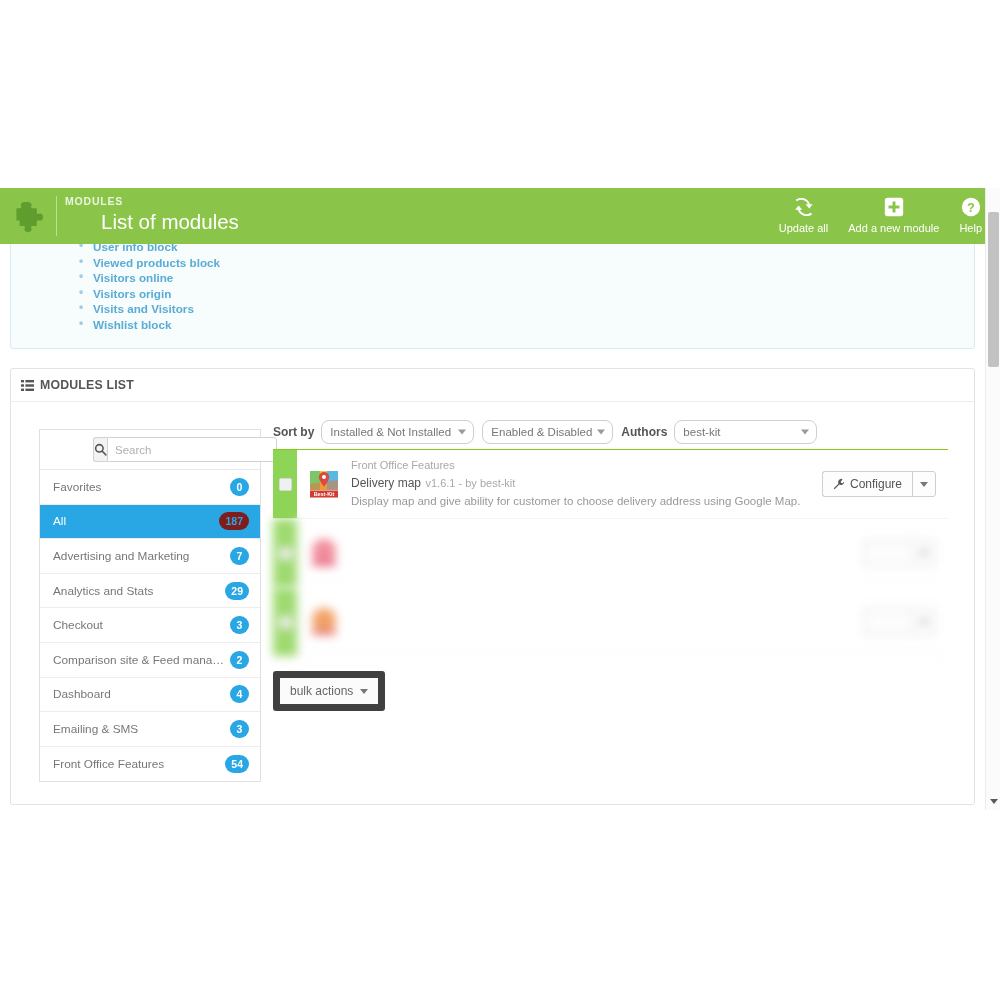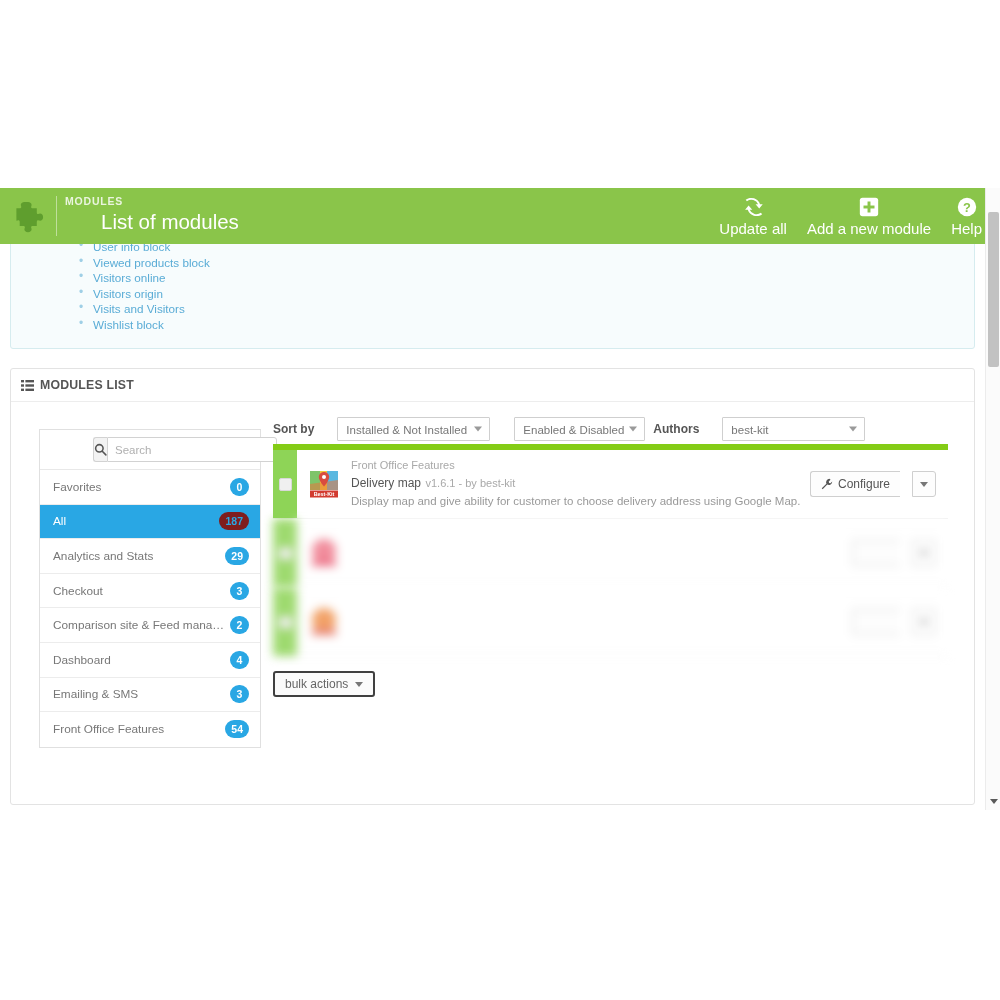--- a/index.html
+++ b/index.html
@@ -56,37 +56,37 @@
   }
   .hdr-action {
     display: flex; flex-direction: column; align-items: center;
     color: #fff; padding: 3px 10px 0 10px; cursor: pointer;
     text-decoration: none;
   }
   .hdr-action .ha-icon {
     height: 26px; display: flex; align-items: center; justify-content: center;
     margin-bottom: 2px;
   }
-  .hdr-action .ha-label { font-size: 15px; line-height: 13px; white-space: nowrap; }
+  .hdr-action .ha-label { font-size: 11px; line-height: 13px; white-space: nowrap; }
 
   
   #info-panel {
     position: absolute; left: 10px; top: 46px;
     width: 965px; height: 115px;
     background: #f7fcfd;
     border: 1px solid #d6ecef;
     border-radius: 3px;
     z-index: 10;
   }
   #info-list {
     position: absolute; left: 68px; top: 4px;
     list-style: none;
   }
   #info-list li {
-    font-size: 11.7px; font-weight: normal; color: #5aacd6;
+    font-size: 11.7px; font-weight: bold; color: #5aacd6;
     line-height: 15.6px; position: relative; padding-left: 14px;
   }
   #info-list li::before {
     content: "•"; position: absolute; left: 0; top: -1px;
     color: #9fcfe6; font-size: 12px;
   }
 
   
   #modules-panel {
     position: absolute; left: 10px; top: 180px;
@@ -147,33 +147,33 @@
     border-radius: 9px;
     display: flex; align-items: center; justify-content: center;
   }
   .cat-item.active .cat-badge { background: #7f1d1d; color: #29a7e4; }
 
   
   #content-col { position: absolute; left: 262px; top: 14px; right: 26px; }
 
   #filter-bar {
     display: flex; align-items: center; height: 34px;
-    border-bottom: 6px solid #84cc16; padding-bottom: 2px;
+    border-bottom: 1px solid #84cc16; padding-bottom: 2px;
   }
   .filter-label {
     font-size: 12px; font-weight: bold; color: #555; margin-right: 7px;
   }
   .select-box {
     position: relative; height: 24px;
-    border: 1px solid #cfcfcf; border-radius: 1px;
+    border: 1px solid #cfcfcf; border-radius: 8px;
     background: #fff; margin-right: 8px;
     display: flex; align-items: center;
     padding: 1px 22px 0 8px;
     font-size: 11.5px; color: #777;
-    cursor: pointer; white-space: nowrap; margin-left: 16px;
+    cursor: pointer; white-space: nowrap;
   }
   .select-box .caret {
     position: absolute; right: 7px; top: 50%;
     transform: translateY(-50%);
     width: 0; height: 0;
     border-left: 4px solid transparent;
     border-right: 4px solid transparent;
     border-top: 5px solid #9a9a9a;
   }
   #sel-installed { width: 153px; }
@@ -200,21 +200,20 @@
   }
   .row-main { flex: 1; padding: 8px 6px 8px 0; }
   .row-cat { font-size: 11px; color: #a9a9a9; line-height: 15px; }
   .row-name { line-height: 18px; }
   .row-name .mn { font-size: 12px; color: #555; }
   .row-name .mv { font-size: 11px; color: #a9a9a9; }
   .row-desc { font-size: 11.5px; color: #999; line-height: 17px; margin-top: 1px; }
   .row-actions {
     flex: none; display: flex; align-items: center;
     padding-right: 12px;
-    gap: 12px;
   }
   .btn-configure {
     display: flex; align-items: center;
     height: 26px; padding: 0 10px;
     border: 1px solid #cfcfcf; border-right: none;
     border-radius: 3px 0 0 3px;
     background: #fdfdfd; font-size: 12px; color: #555;
     cursor: pointer; white-space: nowrap;
   }
   .btn-configure .wrench { margin-right: 5px; display: flex; }
@@ -231,22 +230,22 @@
     border-top: 5px solid #777;
     display: block;
   }
 
   
   .module-row.blurred { filter: blur(5px); opacity: .85; }
 
   #bulk-wrap { padding-top: 14px; }
   #bulk-actions {
     display: inline-flex; align-items: center;
-    height: 26px; padding: 0 10px;
-    border: 2px solid #404040; border-radius: 3px;
+    height: 40px; padding: 0 10px;
+    border: 7px solid #404040; border-radius: 3px;
     background: #fbfbfb; font-size: 12px; color: #666;
     cursor: pointer;
   }
   #bulk-actions .caret {
     margin-left: 7px;
     width: 0; height: 0;
     border-left: 4px solid transparent;
     border-right: 4px solid transparent;
     border-top: 5px solid #777;
   }
@@ -369,20 +368,24 @@
 
           <div class="cat-item">
             <span class="cat-label">Favorites</span>
             <span class="cat-badge">0</span>
           </div>
           <div class="cat-item active">
             <span class="cat-label">All</span>
             <span class="cat-badge">187</span>
           </div>
           <div class="cat-item">
+            <span class="cat-label">Advertising and Marketing</span>
+            <span class="cat-badge">7</span>
+          </div>
+          <div class="cat-item">
             <span class="cat-label">Analytics and Stats</span>
             <span class="cat-badge">29</span>
           </div>
           <div class="cat-item">
             <span class="cat-label">Checkout</span>
             <span class="cat-badge">3</span>
           </div>
           <div class="cat-item">
             <span class="cat-label">Comparison site &amp; Feed manage...</span>
             <span class="cat-badge">2</span>

